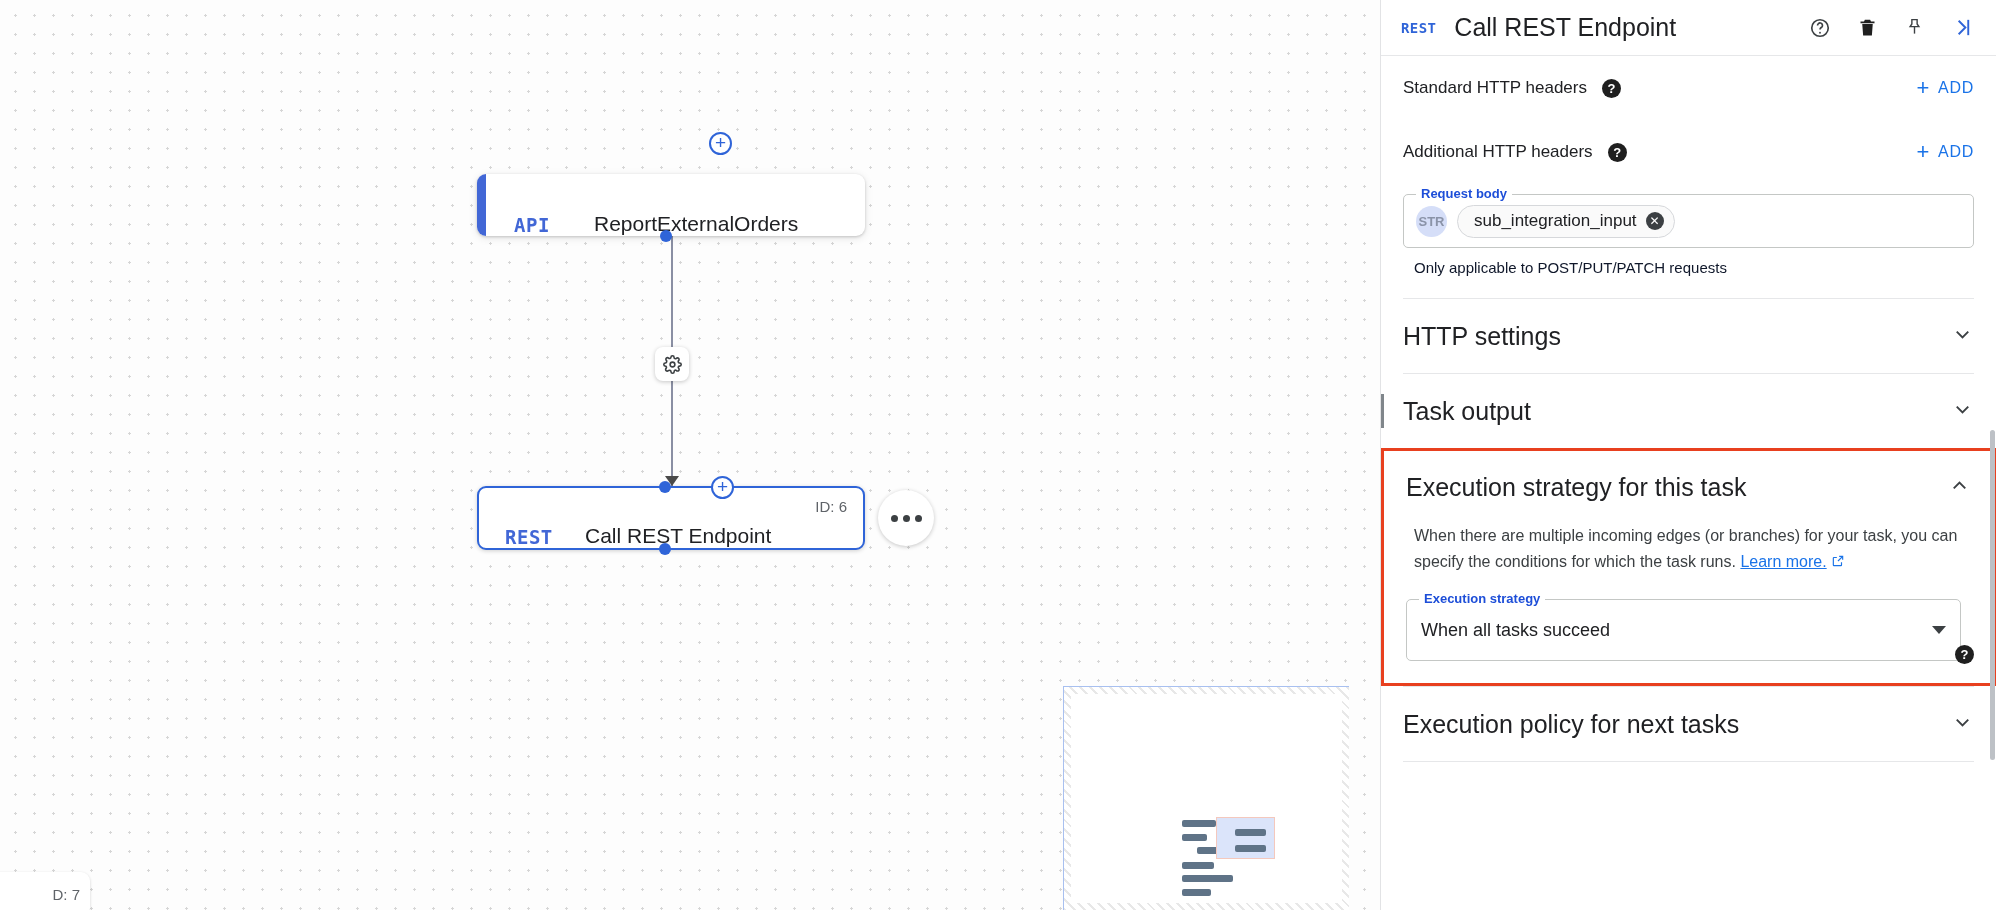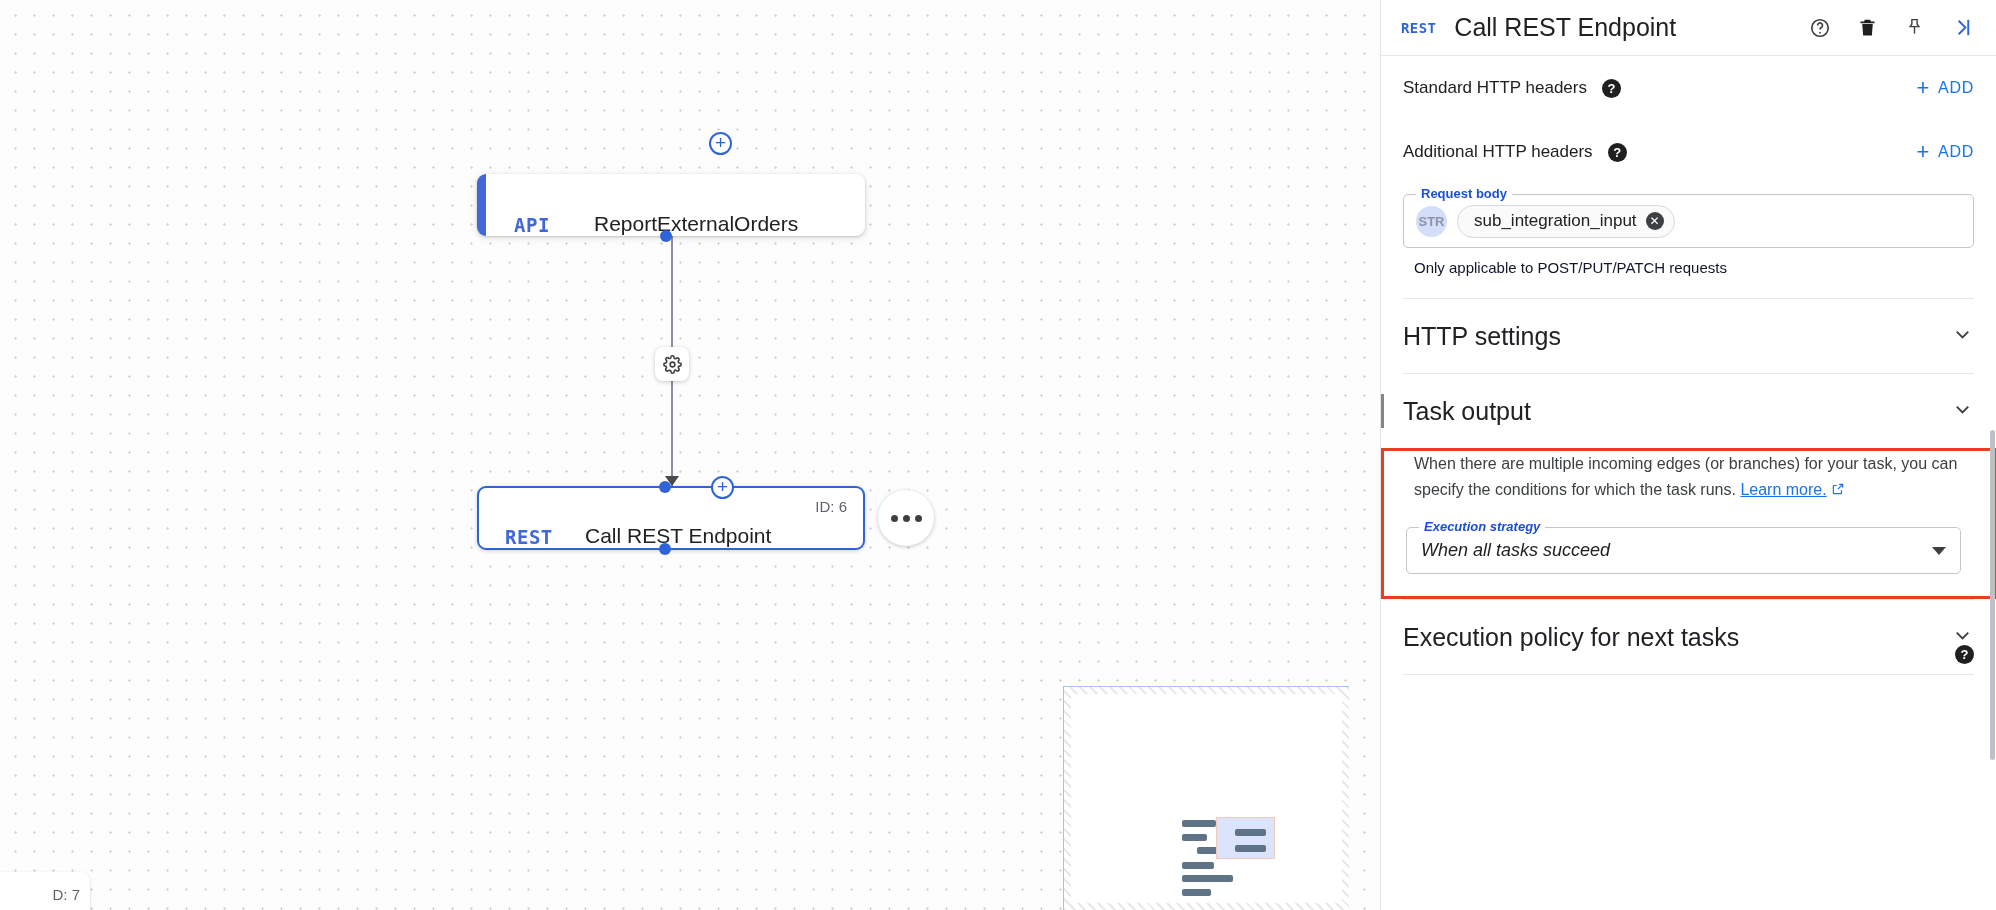--- a/index.html
+++ b/index.html
@@ -216,23 +216,22 @@
   }
   .hl-block .acc-head { height: 72px; }
   .desc {
     padding: 0 22px; font-size: 16px; color: #3c4043; line-height: 26px; margin-left: 8px;
   }
   .desc a { color: #1a73e8; }
   .select-field {
     margin: 24px 32px 22px 22px;
     position: relative;
     border: 1px solid #c4c7c5; border-radius: 5px;
-    height: 47px; display: flex; align-items: center;
+    height: 62px; display: flex; align-items: center;
     padding: 0 14px;
-    font-style: italic;
   }
   .select-value { font-size: 18px; color: #202124; }
   .caret {
     margin-left: auto;
     width: 0; height: 0;
     border-left: 7px solid transparent;
     border-right: 7px solid transparent;
     border-top: 8px solid #3c4043;
   }
   .select-help { margin-left: 22px; }
@@ -390,20 +389,28 @@
       <span class="bar-marker" style="left:0; top:20px;"></span>
       <span class="acc-title">Task output</span>
       <span class="chev">
         <svg width="23" height="23" viewBox="0 0 24 24" fill="none" stroke="#3c4043" stroke-width="2">
             <path d="M6 9l6 6 6-6"></path>
           </svg>
       </span>
     </div>
 
     <div class="hl-block">
+      <div class="acc-head">
+        <span class="acc-title">Execution strategy for this task</span>
+        <span class="chev">
+          <svg width="23" height="23" viewBox="0 0 24 24" fill="none" stroke="#3c4043" stroke-width="2">
+              <path d="M6 15l6-6 6 6"></path>
+            </svg>
+        </span>
+      </div>
       <div class="desc">
         <span>When there are multiple incoming edges (or branches) for your task,</span>
         <span>you can specify the conditions for which the task runs.</span>
         <a href="#">Learn more.</a>
         <span>
           <svg width="14" height="14" viewBox="0 0 24 24" fill="none" stroke="#1a73e8" stroke-width="2" style="vertical-align:-1px">
             <path d="M14 4h6v6"></path>
               <path d="M20 4l-8 8"></path>
               <path d="M18 14v5a1 1 0 01-1 1H5a1 1 0 01-1-1V7a1 1 0 011-1h5"></path>
           </svg>

